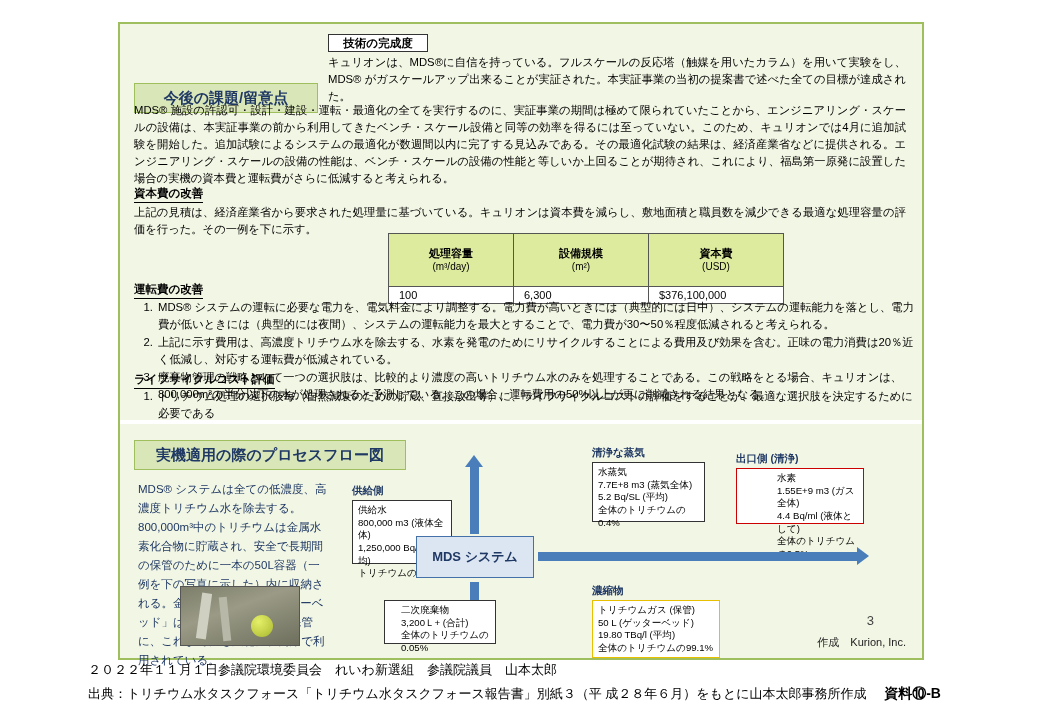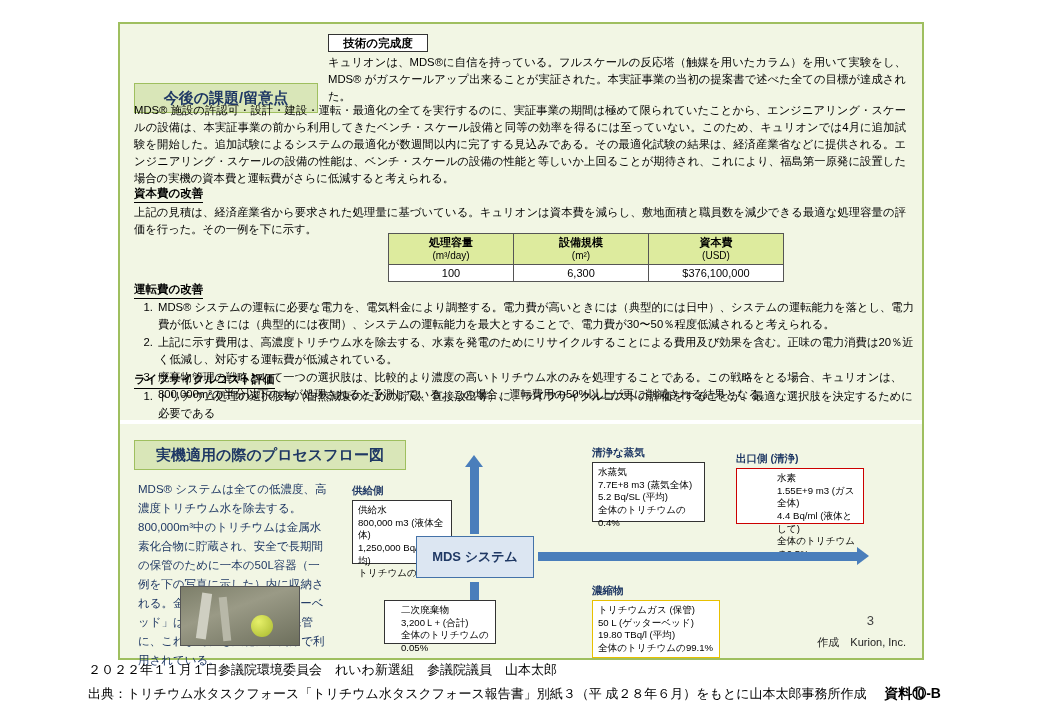--- a/index.html
+++ b/index.html
@@ -95,29 +95,28 @@
   .cost-table {
     position: absolute;
     left: 268px; top: 209px;
     border-collapse: collapse;
     font-size: 11px;
   }
   .cost-table th {
     background: #ddeb9e;
     border: 1px solid #555;
     font-weight: bold;
-    padding: 2px 6px;
+    padding: 13px 6px;
     text-align: center;
     line-height: 1.25;
   }
   .cost-table td {
     background: #ffffff;
     border: 1px solid #555;
-    padding: 2px 16px;
-    text-align: center;
+    padding: 2px 10px;
   }
   .cost-table .w1 { width: 112px; }
   .cost-table .w2 { width: 122px; }
   .cost-table .w3 { width: 122px; margin-left: 19px; }
   
   .sec2 {
     position: absolute;
     left: 0; top: 400px;
     width: 802px;
     height: 234px;

